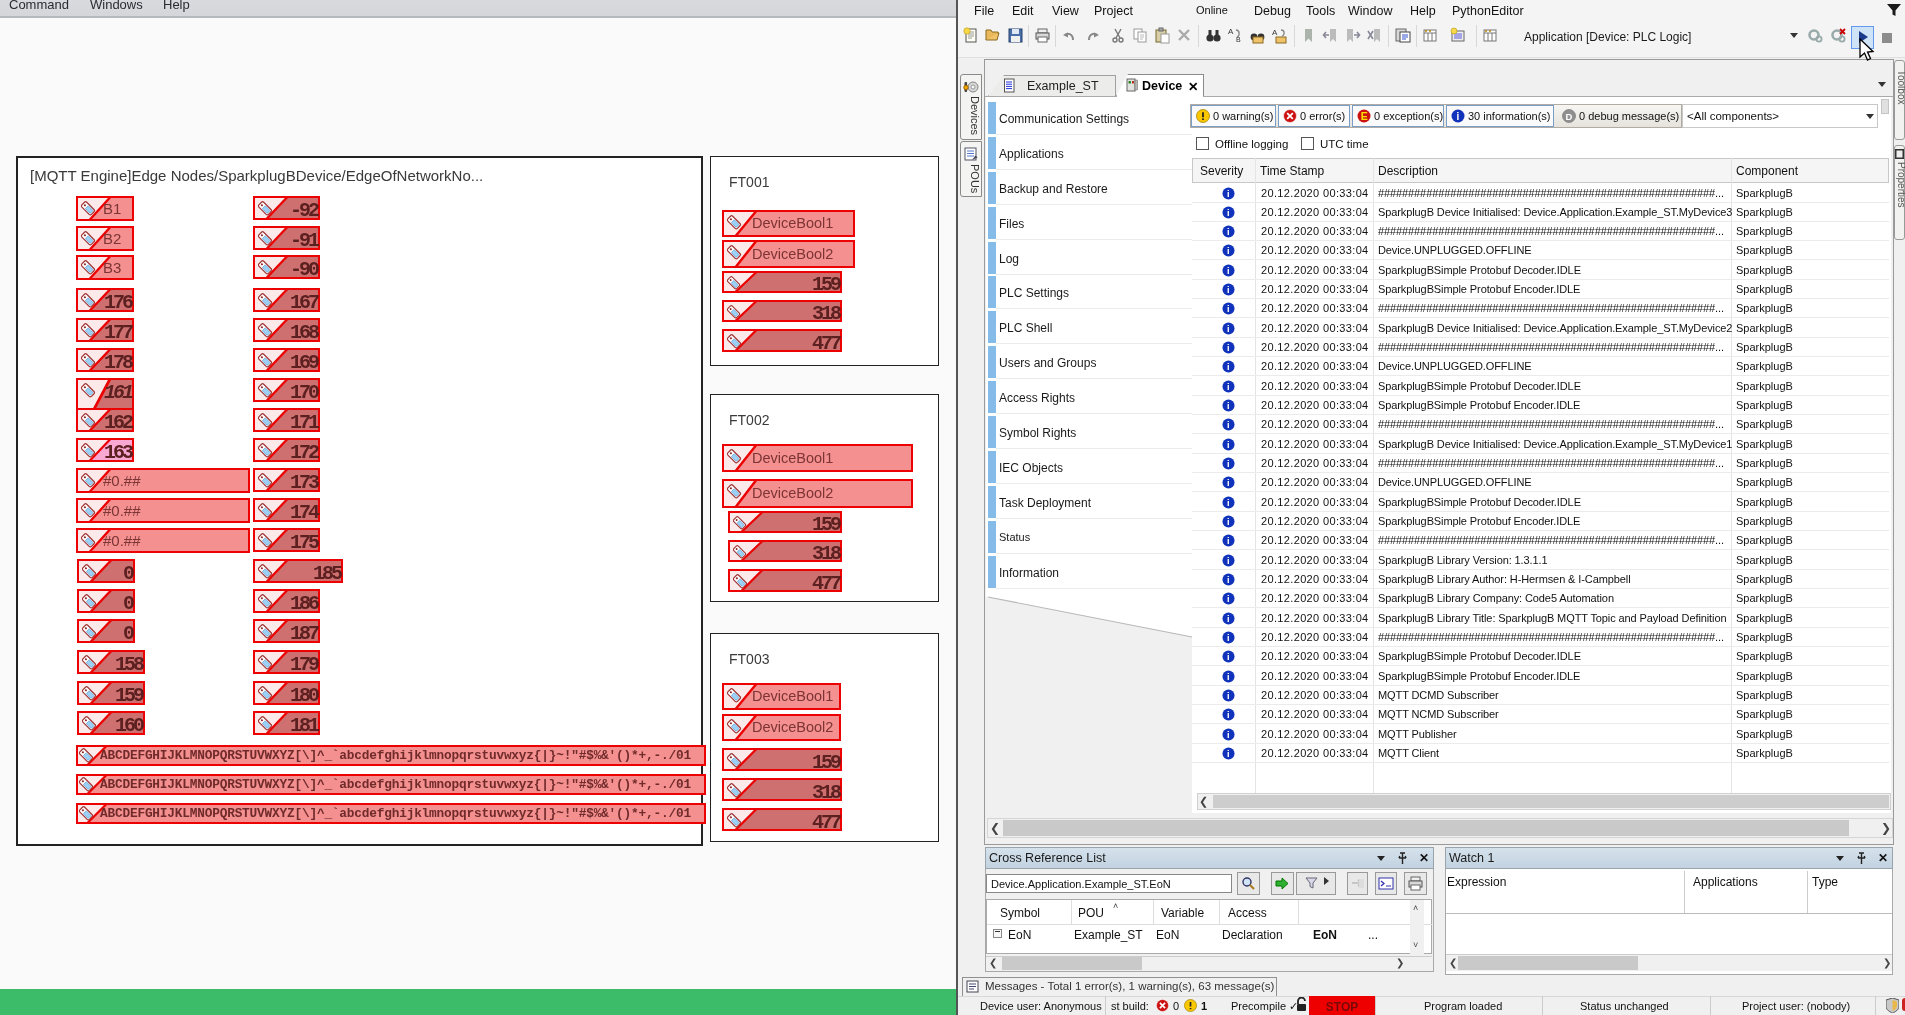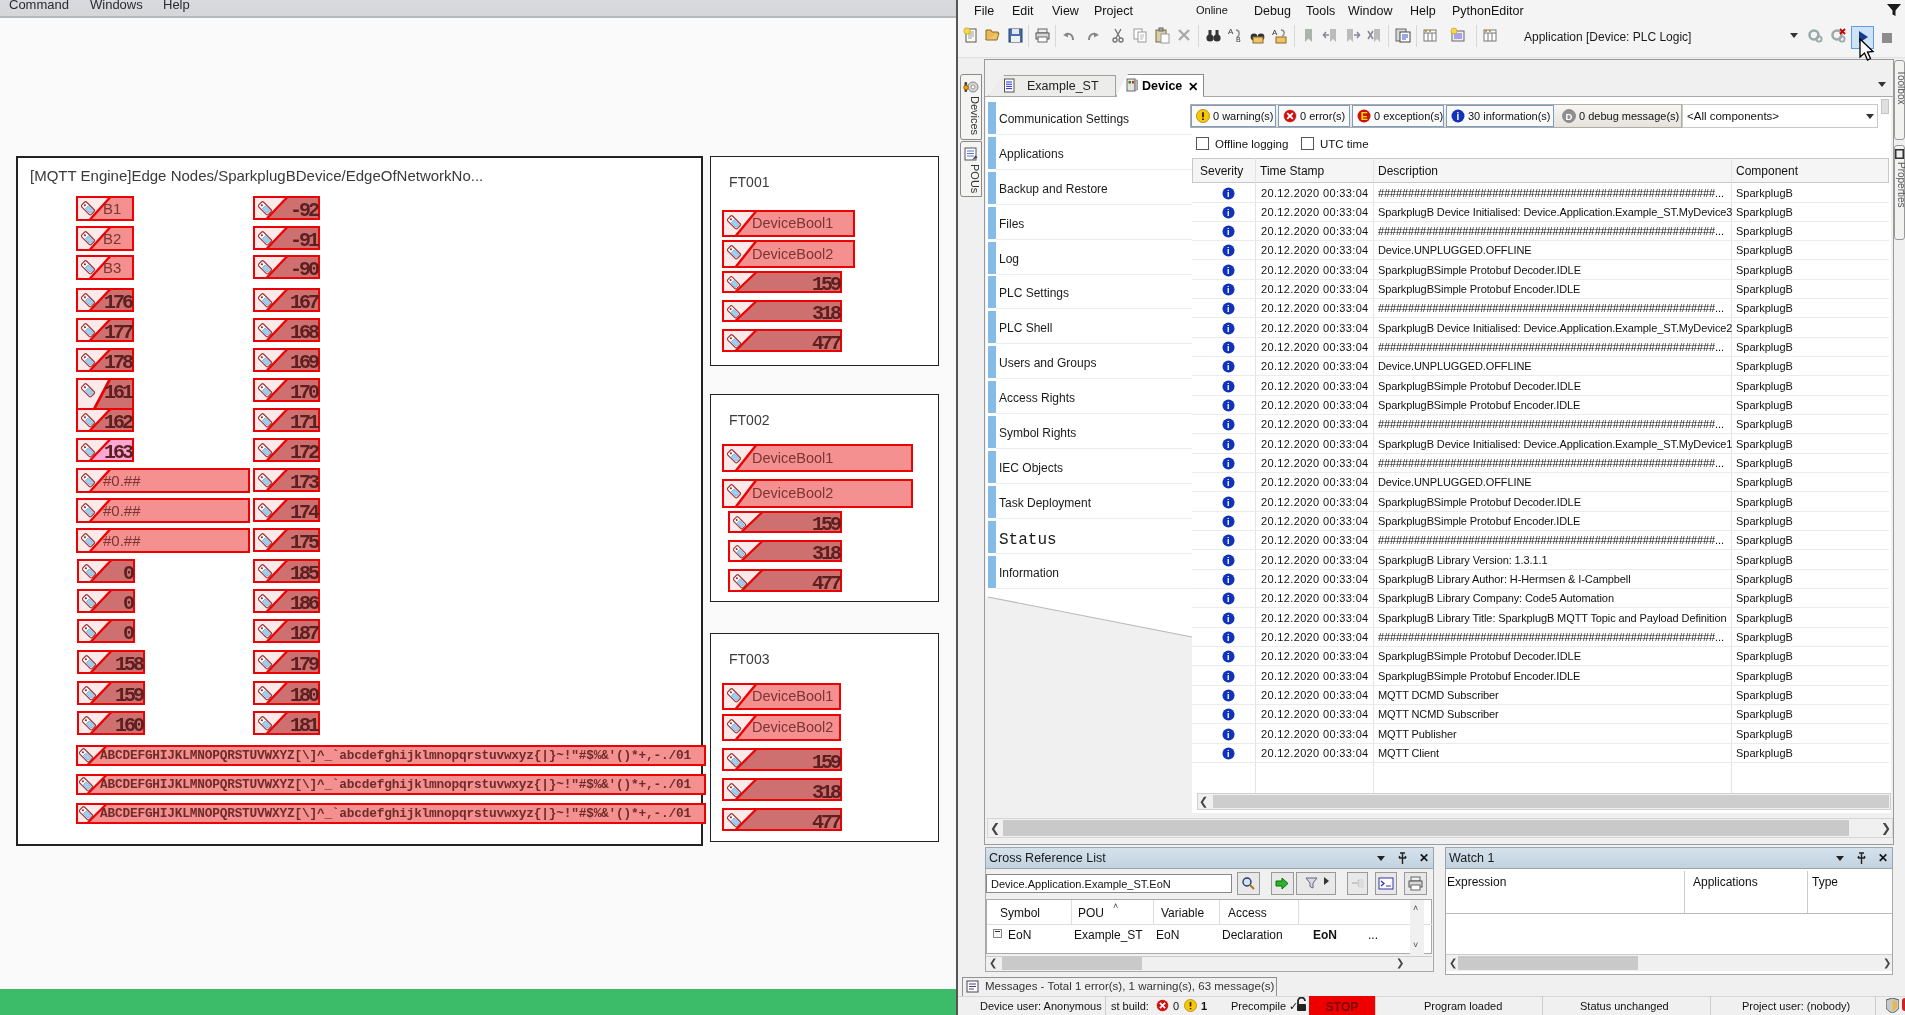--- a/index.html
+++ b/index.html
@@ -83,21 +83,21 @@
       <div class="diag" style="clip-path:polygon(30px 0,33px 0,14px 100%,11px 100%);"></div>
       <svg class="tic" style="left:3px;top:3px" width="15" height="15" viewBox="0 0 19 19">
         <g transform="rotate(45 9 9)">
           <rect x="0.5" y="5" width="17" height="8.6" rx="2" fill="#fffdfd" stroke="#a03434" stroke-width="1.5"></rect>
           <rect x="7" y="6.8" width="8.6" height="5.2" rx="0.8" fill="#9cd2f7" stroke="#5f9fd4" stroke-width="0.9"></rect>
           <circle cx="3.6" cy="9.3" r="1.3" fill="#8c2828"></circle>
         </g>
       </svg>
       <span class="tv" style="line-height:20px;font-size:20px;">178</span>
     </div>
-<div class="tag" style="left:76px;top:378px;width:58px;height:40px;background:#cf7070;">
+<div class="tag" style="left:76px;top:378px;width:58px;height:40px;background:#cf7070;font-style:italic;">
       <div class="pale" style="clip-path:polygon(0 0,30px 0,11px 100%,0 100%);"></div>
       <div class="diag" style="clip-path:polygon(30px 0,33px 0,14px 100%,11px 100%);"></div>
       <svg class="tic" style="left:3px;top:3px" width="15" height="15" viewBox="0 0 19 19">
         <g transform="rotate(45 9 9)">
           <rect x="0.5" y="5" width="17" height="8.6" rx="2" fill="#fffdfd" stroke="#a03434" stroke-width="1.5"></rect>
           <rect x="7" y="6.8" width="8.6" height="5.2" rx="0.8" fill="#9cd2f7" stroke="#5f9fd4" stroke-width="0.9"></rect>
           <circle cx="3.6" cy="9.3" r="1.3" fill="#8c2828"></circle>
         </g>
       </svg>
       <span class="tv" style="line-height:20px;font-size:20px;">161</span>
@@ -371,21 +371,21 @@
       <div class="diag" style="clip-path:polygon(30px 0,33px 0,14px 100%,11px 100%);"></div>
       <svg class="tic" style="left:3px;top:3px" width="15" height="15" viewBox="0 0 19 19">
         <g transform="rotate(45 9 9)">
           <rect x="0.5" y="5" width="17" height="8.6" rx="2" fill="#fffdfd" stroke="#a03434" stroke-width="1.5"></rect>
           <rect x="7" y="6.8" width="8.6" height="5.2" rx="0.8" fill="#9cd2f7" stroke="#5f9fd4" stroke-width="0.9"></rect>
           <circle cx="3.6" cy="9.3" r="1.3" fill="#8c2828"></circle>
         </g>
       </svg>
       <span class="tv" style="line-height:20px;font-size:20px;">175</span>
     </div>
-<div class="tag" style="left:253px;top:559px;width:67px;height:24px;background:#cf7070;">
+<div class="tag" style="left:253px;top:559px;width:90px;height:24px;background:#cf7070;">
       <div class="pale" style="clip-path:polygon(0 0,30px 0,11px 100%,0 100%);"></div>
       <div class="diag" style="clip-path:polygon(30px 0,33px 0,14px 100%,11px 100%);"></div>
       <svg class="tic" style="left:3px;top:3px" width="15" height="15" viewBox="0 0 19 19">
         <g transform="rotate(45 9 9)">
           <rect x="0.5" y="5" width="17" height="8.6" rx="2" fill="#fffdfd" stroke="#a03434" stroke-width="1.5"></rect>
           <rect x="7" y="6.8" width="8.6" height="5.2" rx="0.8" fill="#9cd2f7" stroke="#5f9fd4" stroke-width="0.9"></rect>
           <circle cx="3.6" cy="9.3" r="1.3" fill="#8c2828"></circle>
         </g>
       </svg>
       <span class="tv" style="line-height:20px;font-size:20px;">185</span>
@@ -893,21 +893,21 @@
 <div class="abs" style="left:38px;top:416px;width:196px;height:33px;border-bottom:1px solid #ececec;"></div>
 <div class="abs" style="left:41px;top:426px;font-size:12px;color:#1a1a1a;">Symbol Rights</div>
 <div class="abs" style="left:30px;top:451px;width:8px;height:32px;background:#85bbe8;"></div>
 <div class="abs" style="left:38px;top:451px;width:196px;height:33px;border-bottom:1px solid #ececec;"></div>
 <div class="abs" style="left:41px;top:461px;font-size:12px;color:#1a1a1a;">IEC Objects</div>
 <div class="abs" style="left:30px;top:486px;width:8px;height:32px;background:#85bbe8;"></div>
 <div class="abs" style="left:38px;top:486px;width:196px;height:33px;border-bottom:1px solid #ececec;"></div>
 <div class="abs" style="left:41px;top:496px;font-size:12px;color:#1a1a1a;">Task Deployment</div>
 <div class="abs" style="left:30px;top:521px;width:8px;height:32px;background:#85bbe8;"></div>
 <div class="abs" style="left:38px;top:521px;width:196px;height:33px;border-bottom:1px solid #ececec;"></div>
-<div class="abs" style="left:41px;top:531px;font-size:16px;color:#1a1a1a;font-family:Liberation Mono, monospace;">Status</div>
+<div class="abs" style="left:41px;top:531px;font-size:11px;color:#1a1a1a;">Status</div>
 <div class="abs" style="left:30px;top:556px;width:8px;height:32px;background:#85bbe8;"></div>
 <div class="abs" style="left:38px;top:556px;width:196px;height:33px;border-bottom:1px solid #ececec;"></div>
 <div class="abs" style="left:41px;top:566px;font-size:12px;color:#1a1a1a;">Information</div>
 <svg class="abs" style="left:28px;top:590px" width="207" height="50" viewBox="0 0 207 50">
       <path d="M2 7 L206 47" stroke="#b8b8b8" stroke-width="1.2" fill="none"></path>
     </svg>
 <div class="abs" style="left:234px;top:97px;width:699px;height:716px;background:#fff;"></div>
 <div class="abs" style="left:232px;top:104px;width:492px;height:24px;background:linear-gradient(#f7f6f3,#e6e3dc);border:1px solid #b0aca4;"></div>
 <div class="abs" style="left:233px;top:105px;width:85px;height:22px;background:#fafafa;border:1px solid #7a9cc8;"></div>
     <svg class="abs" style="left:238px;top:109px" width="14" height="14" viewBox="0 0 14 14">

